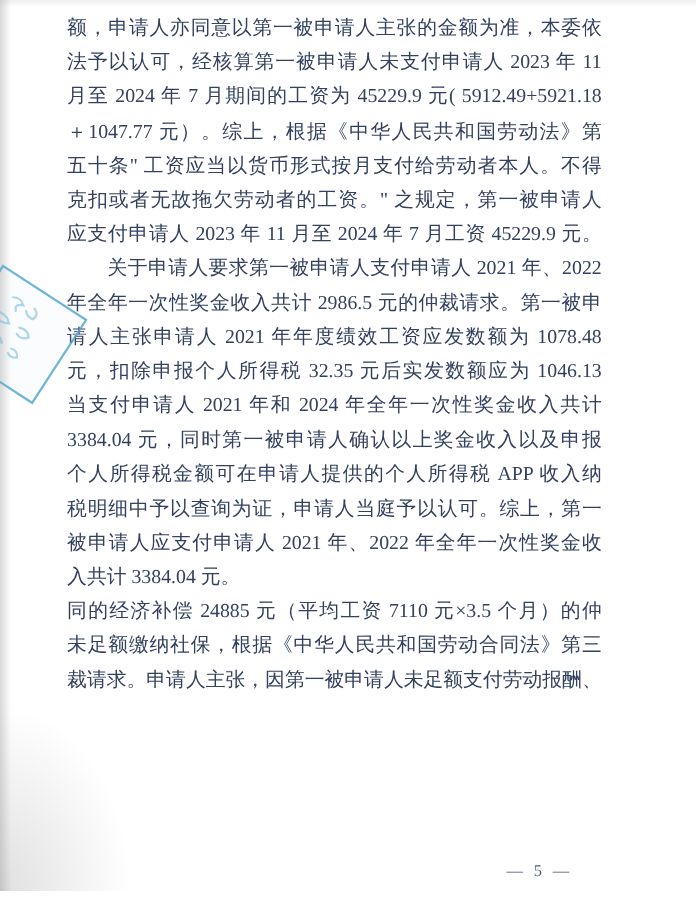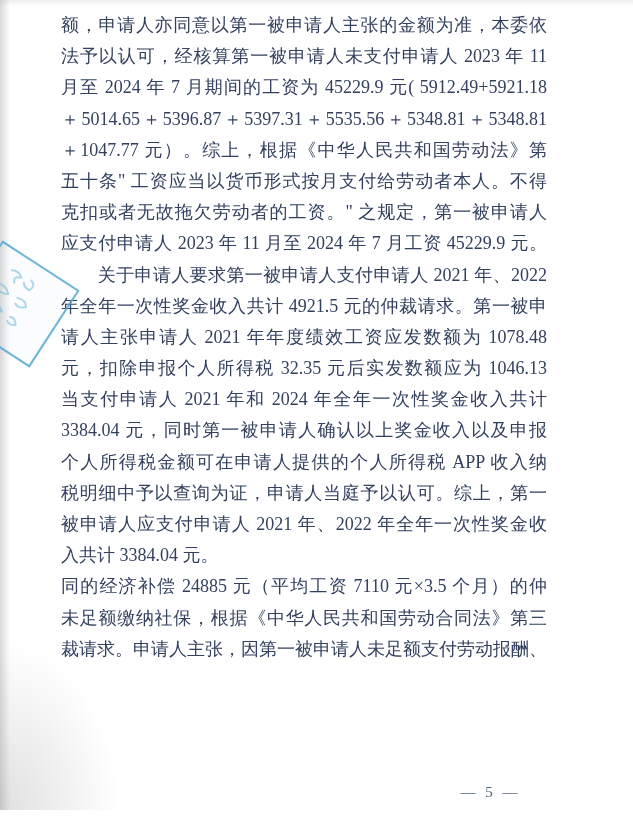--- a/index.html
+++ b/index.html
@@ -96,27 +96,26 @@
 <div class="scan-page">
 
   <div class="edge-top"></div>
   <div class="edge-left"></div>
   <div class="edge-bottom-curl"></div>
 
   <div class="doc-body">
     <div class="t-line">额，申请人亦同意以第一被申请人主张的金额为准，本委依</div>
     <div class="t-line">法予以认可，经核算第一被申请人未支付申请人 2023 年 11</div>
     <div class="t-line">月至 2024 年 7 月期间的工资为 45229.9 元( 5912.49+5921.18</div>
-    <div class="t-line">＋5014.65＋5396.87＋5397.31＋5535.56＋5348.81＋5348.81</div>
     <div class="t-line">＋1047.77 元）。综上，根据《中华人民共和国劳动法》第</div>
     <div class="t-line">五十条" 工资应当以货币形式按月支付给劳动者本人。不得</div>
     <div class="t-line">克扣或者无故拖欠劳动者的工资。" 之规定，第一被申请人</div>
     <div class="t-line">应支付申请人 2023 年 11 月至 2024 年 7 月工资 45229.9 元。</div>
     <div class="t-line">　　关于申请人要求第一被申请人支付申请人 2021 年、2022</div>
-    <div class="t-line">年全年一次性奖金收入共计 4921.5 元的仲裁请求。第一被申</div>
+    <div class="t-line">年全年一次性奖金收入共计 2986.5 元的仲裁请求。第一被申</div>
     <div class="t-line">请人主张申请人 2021 年年度绩效工资应发数额为 1078.48</div>
     <div class="t-line">元，扣除申报个人所得税 32.35 元后实发数额应为 1046.13</div>
     <div class="t-line">当支付申请人 2021 年和 2024 年全年一次性奖金收入共计</div>
     <div class="t-line">3384.04 元，同时第一被申请人确认以上奖金收入以及申报</div>
     <div class="t-line">个人所得税金额可在申请人提供的个人所得税 APP 收入纳</div>
     <div class="t-line">税明细中予以查询为证，申请人当庭予以认可。综上，第一</div>
     <div class="t-line">被申请人应支付申请人 2021 年、2022 年全年一次性奖金收</div>
     <div class="t-line para-end">入共计 3384.04 元。</div>
     <div class="t-line">同的经济补偿 24885 元（平均工资 7110 元×3.5 个月）的仲</div>
     <div class="t-line">未足额缴纳社保，根据《中华人民共和国劳动合同法》第三</div>

